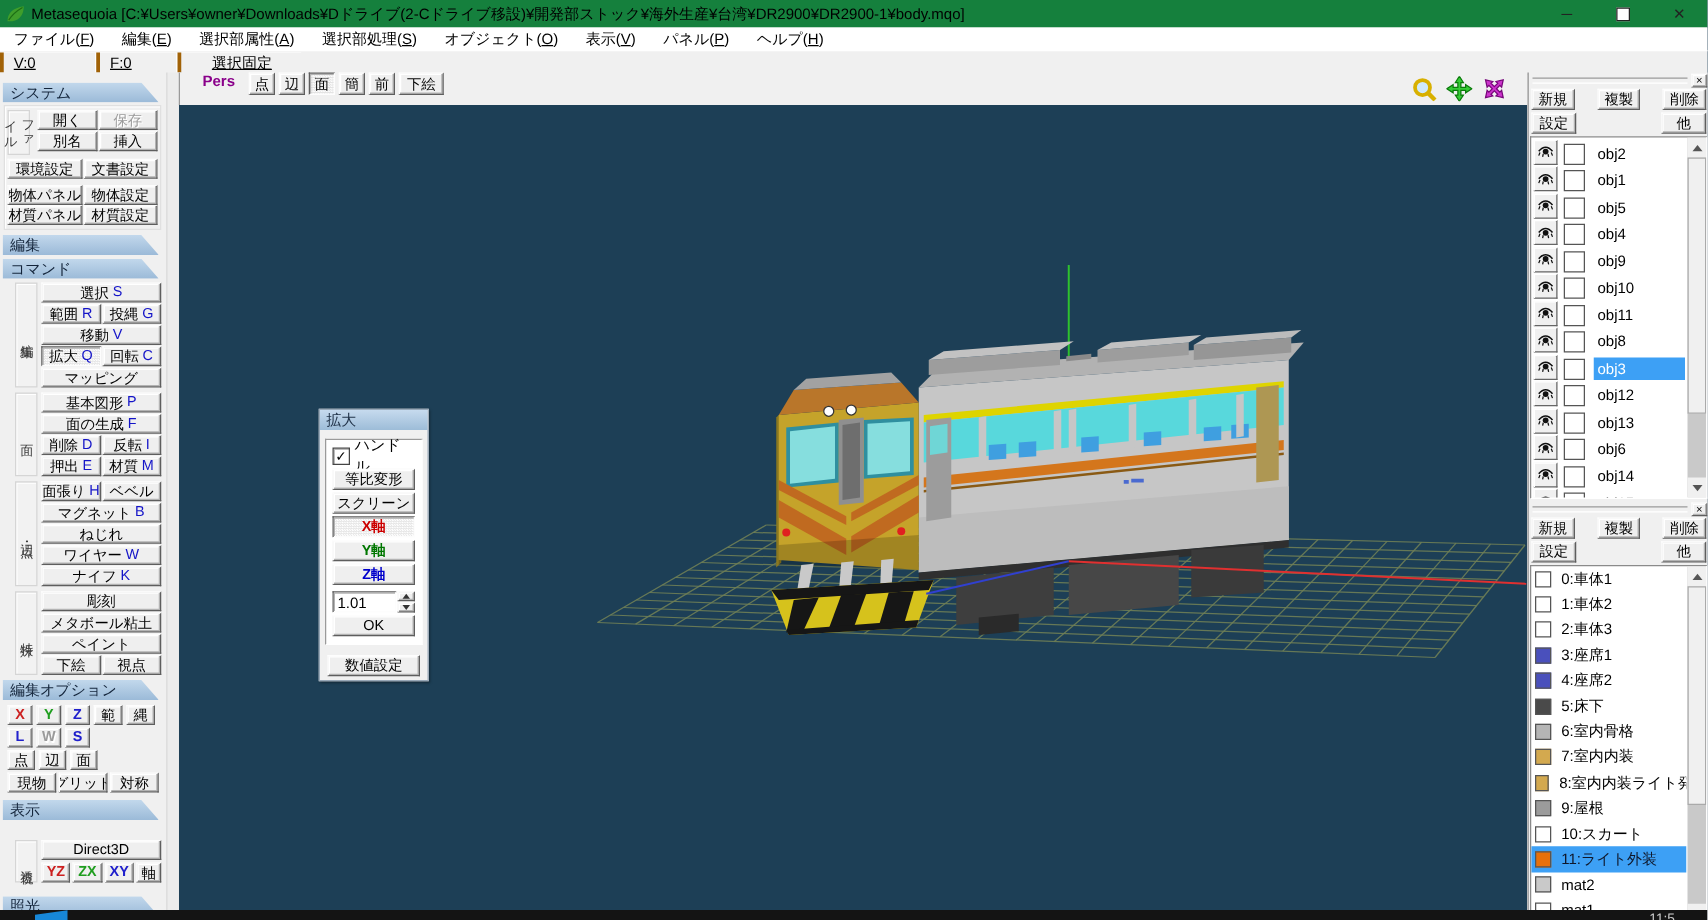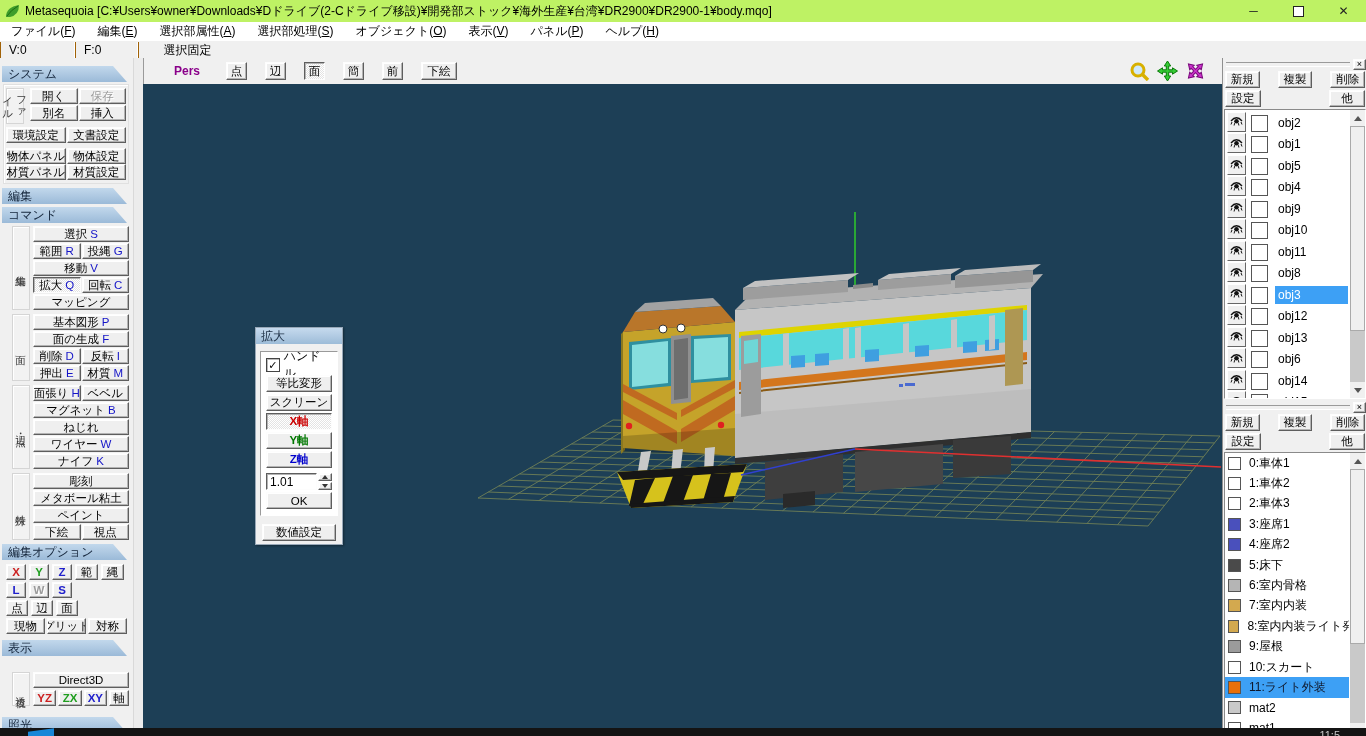--- a/index.html
+++ b/index.html
@@ -2,31 +2,31 @@
 <html><head>
 <meta charset="utf-8">
 <style>
   html,body{margin:0;padding:0;}
   body{width:1366px;height:736px;position:relative;overflow:hidden;
        font-family:"Liberation Sans","DejaVu Sans",sans-serif;font-size:12px;
        background:#f0f0f0;color:#000;}
   .abs{position:absolute;}
 
   
-  #titlebar{left:0;top:0;width:1366px;height:22px;background:#bef264;display:flex;align-items:center;}
+  #titlebar{left:0;top:0;width:1366px;height:22px;background:#15803d;display:flex;align-items:center;}
   #titlebar .ttl{margin-left:4px;font-size:12px;white-space:nowrap;overflow:hidden;}
   .wctl{width:45px;height:22px;display:flex;align-items:center;justify-content:center;color:#222;}
   #winctl{margin-left:auto;display:flex;}
   .restore-glyph{width:9px;height:9px;border:1px solid #222;position:relative;background:#fff;}
   .restore-glyph:before{content:"";position:absolute;left:2px;top:-4px;width:9px;height:9px;border:1px solid #222;z-index:-1;}
   #menubar{left:0;top:22px;width:1366px;height:18px;background:#ffffff;display:flex;align-items:center;border-bottom:1px solid #e8e8e8;}
   .mi{padding:0 11px;white-space:nowrap;}
   #modebar{left:0;top:40px;width:1366px;height:18px;background:#f0f0f0;border-top:1px solid #ffffff;border-bottom:1px solid #cfcfcf;display:flex;align-items:center;}
   #modebar .hint{padding-left:6px;white-space:nowrap;flex:1;}
-  .statcell{border-left:1px solid #a16207;box-shadow:-1px 0 0 #fff;height:16px;display:flex;align-items:center;padding-left:8px;}
+  .statcell{border-left:3px solid #a16207;box-shadow:-1px 0 0 #fff;height:16px;display:flex;align-items:center;padding-left:8px;text-decoration:underline;}
   #vcell{width:66px;}#fcell{width:54px;}
   #lockbtn{width:97px;justify-content:center;padding-left:0;}
 
   
   .b{background:#efefef;border:1px solid;border-color:#fdfdfd #5e5e5e #5e5e5e #fdfdfd;
      box-shadow:inset -1px -1px 0 #b3b3b3,inset 1px 1px 0 #ffffff;
      box-sizing:border-box;height:16px;display:flex;align-items:center;justify-content:center;
      white-space:nowrap;overflow:hidden;font-size:11.5px;padding:0 1px;cursor:default;}
   .b.pressed{border-color:#5e5e5e #fdfdfd #fdfdfd #5e5e5e;box-shadow:inset 1px 1px 0 #b3b3b3;
      background:repeating-conic-gradient(#ffffff 0% 25%,#e3e3e3 0% 50%) 0 0/2px 2px;}
@@ -44,21 +44,21 @@
   .grp{display:flex;margin:0 4px 4px 12px;}
   .vtab{writing-mode:vertical-rl;text-orientation:upright;font-size:10.5px;color:#3a3a3a;
         border:1px solid #d5d5d5;box-shadow:inset 1px 1px 0 #fff;background:#f2f2f2;
         width:16px;display:flex;align-items:center;justify-content:center;margin-right:3px;letter-spacing:1px;}
   .col{flex:1;display:flex;flex-direction:column;gap:1px;}
   .row{display:flex;gap:1px;}
   .row .b{flex:1;}
 
   
   #viewport{left:143px;top:58px;width:1079px;height:670px;background:#f0f0f0;}
-  #vtoolbar{height:26px;display:flex;align-items:center;gap:18px;padding-left:30px;border-left:1px solid #9a9a9a;}
+  #vtoolbar{height:26px;display:flex;gap:3px;padding-left:18px;border-left:1px solid #9a9a9a;}
   #vtoolbar .mode{color:#8a008a;font-weight:bold;margin-right:8px;}
   #vtoolbar .b{width:21px;height:18px;}
   #vtoolbar .b.wide{width:36px;}
   .vicons{margin-left:auto;margin-right:16px;display:flex;gap:7px;align-items:center;}
   #canvas{position:relative;width:1079px;height:644px;overflow:hidden;}
   #scene{display:block;}
 
   
   #scaledlg{left:112px;top:243px;width:86px;height:216px;background:#f0f0f0;
             border:1px solid #98a8b8;box-shadow:1px 1px 2px rgba(0,0,0,.35);}

